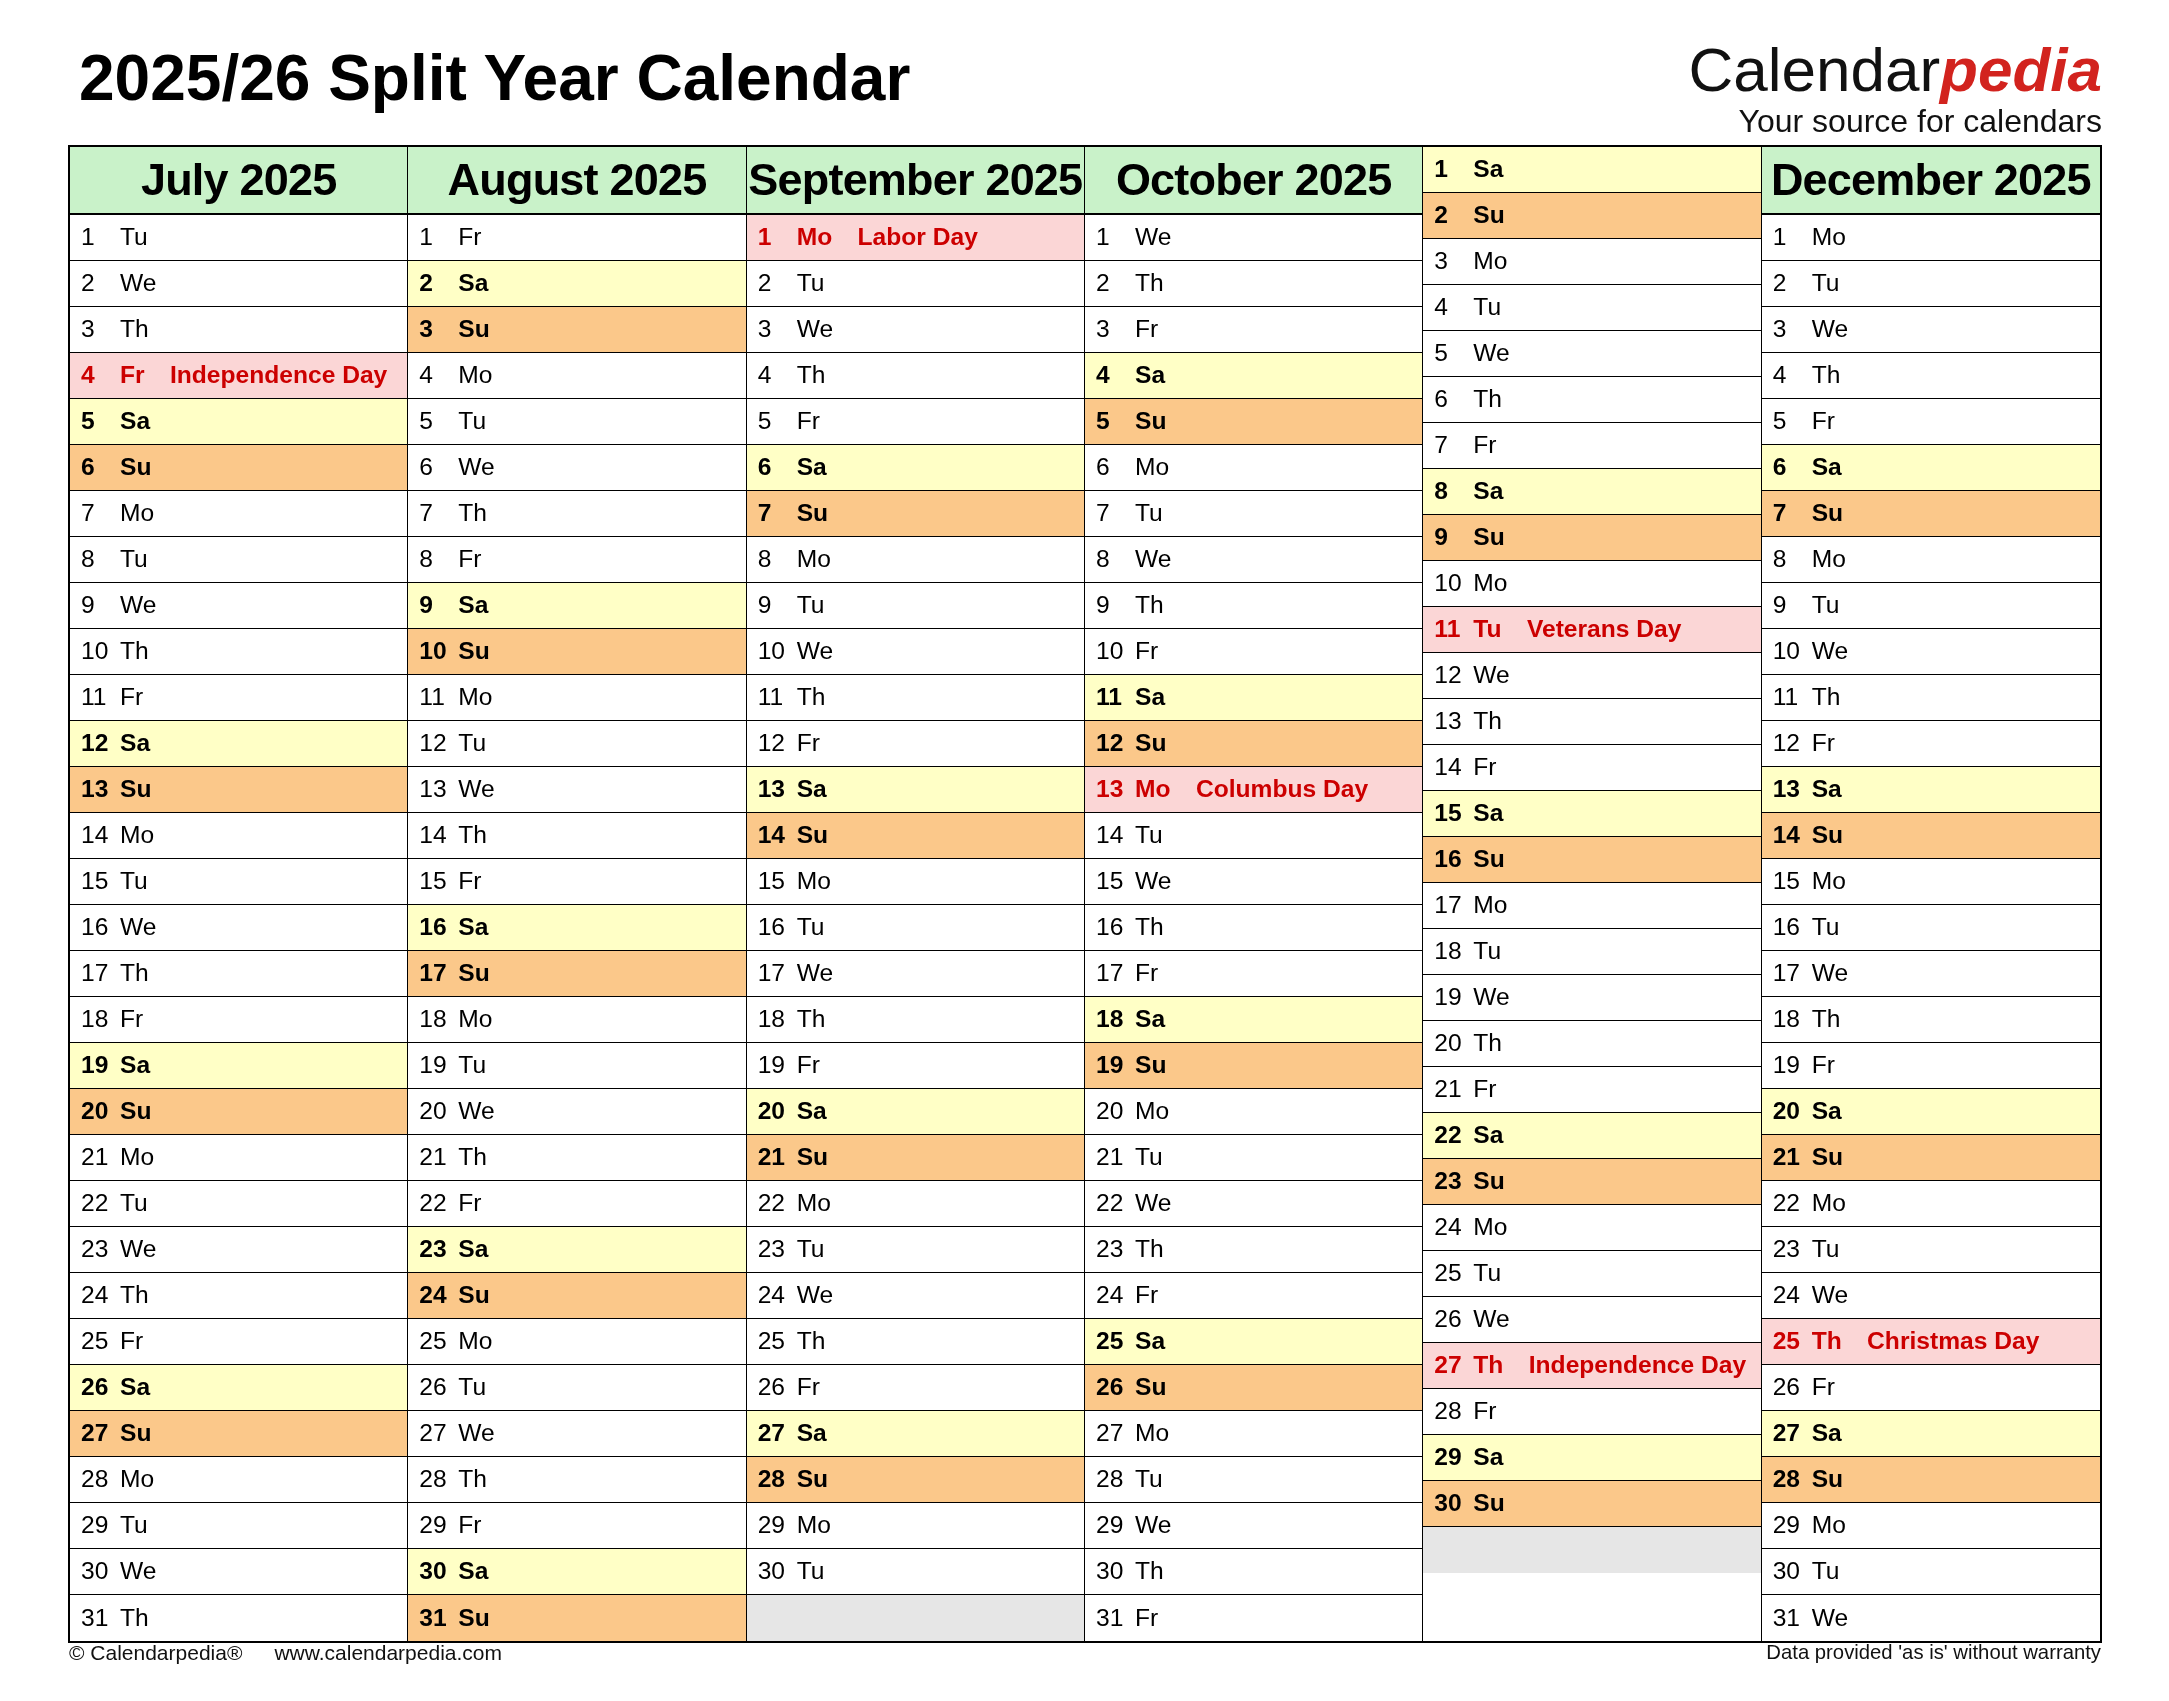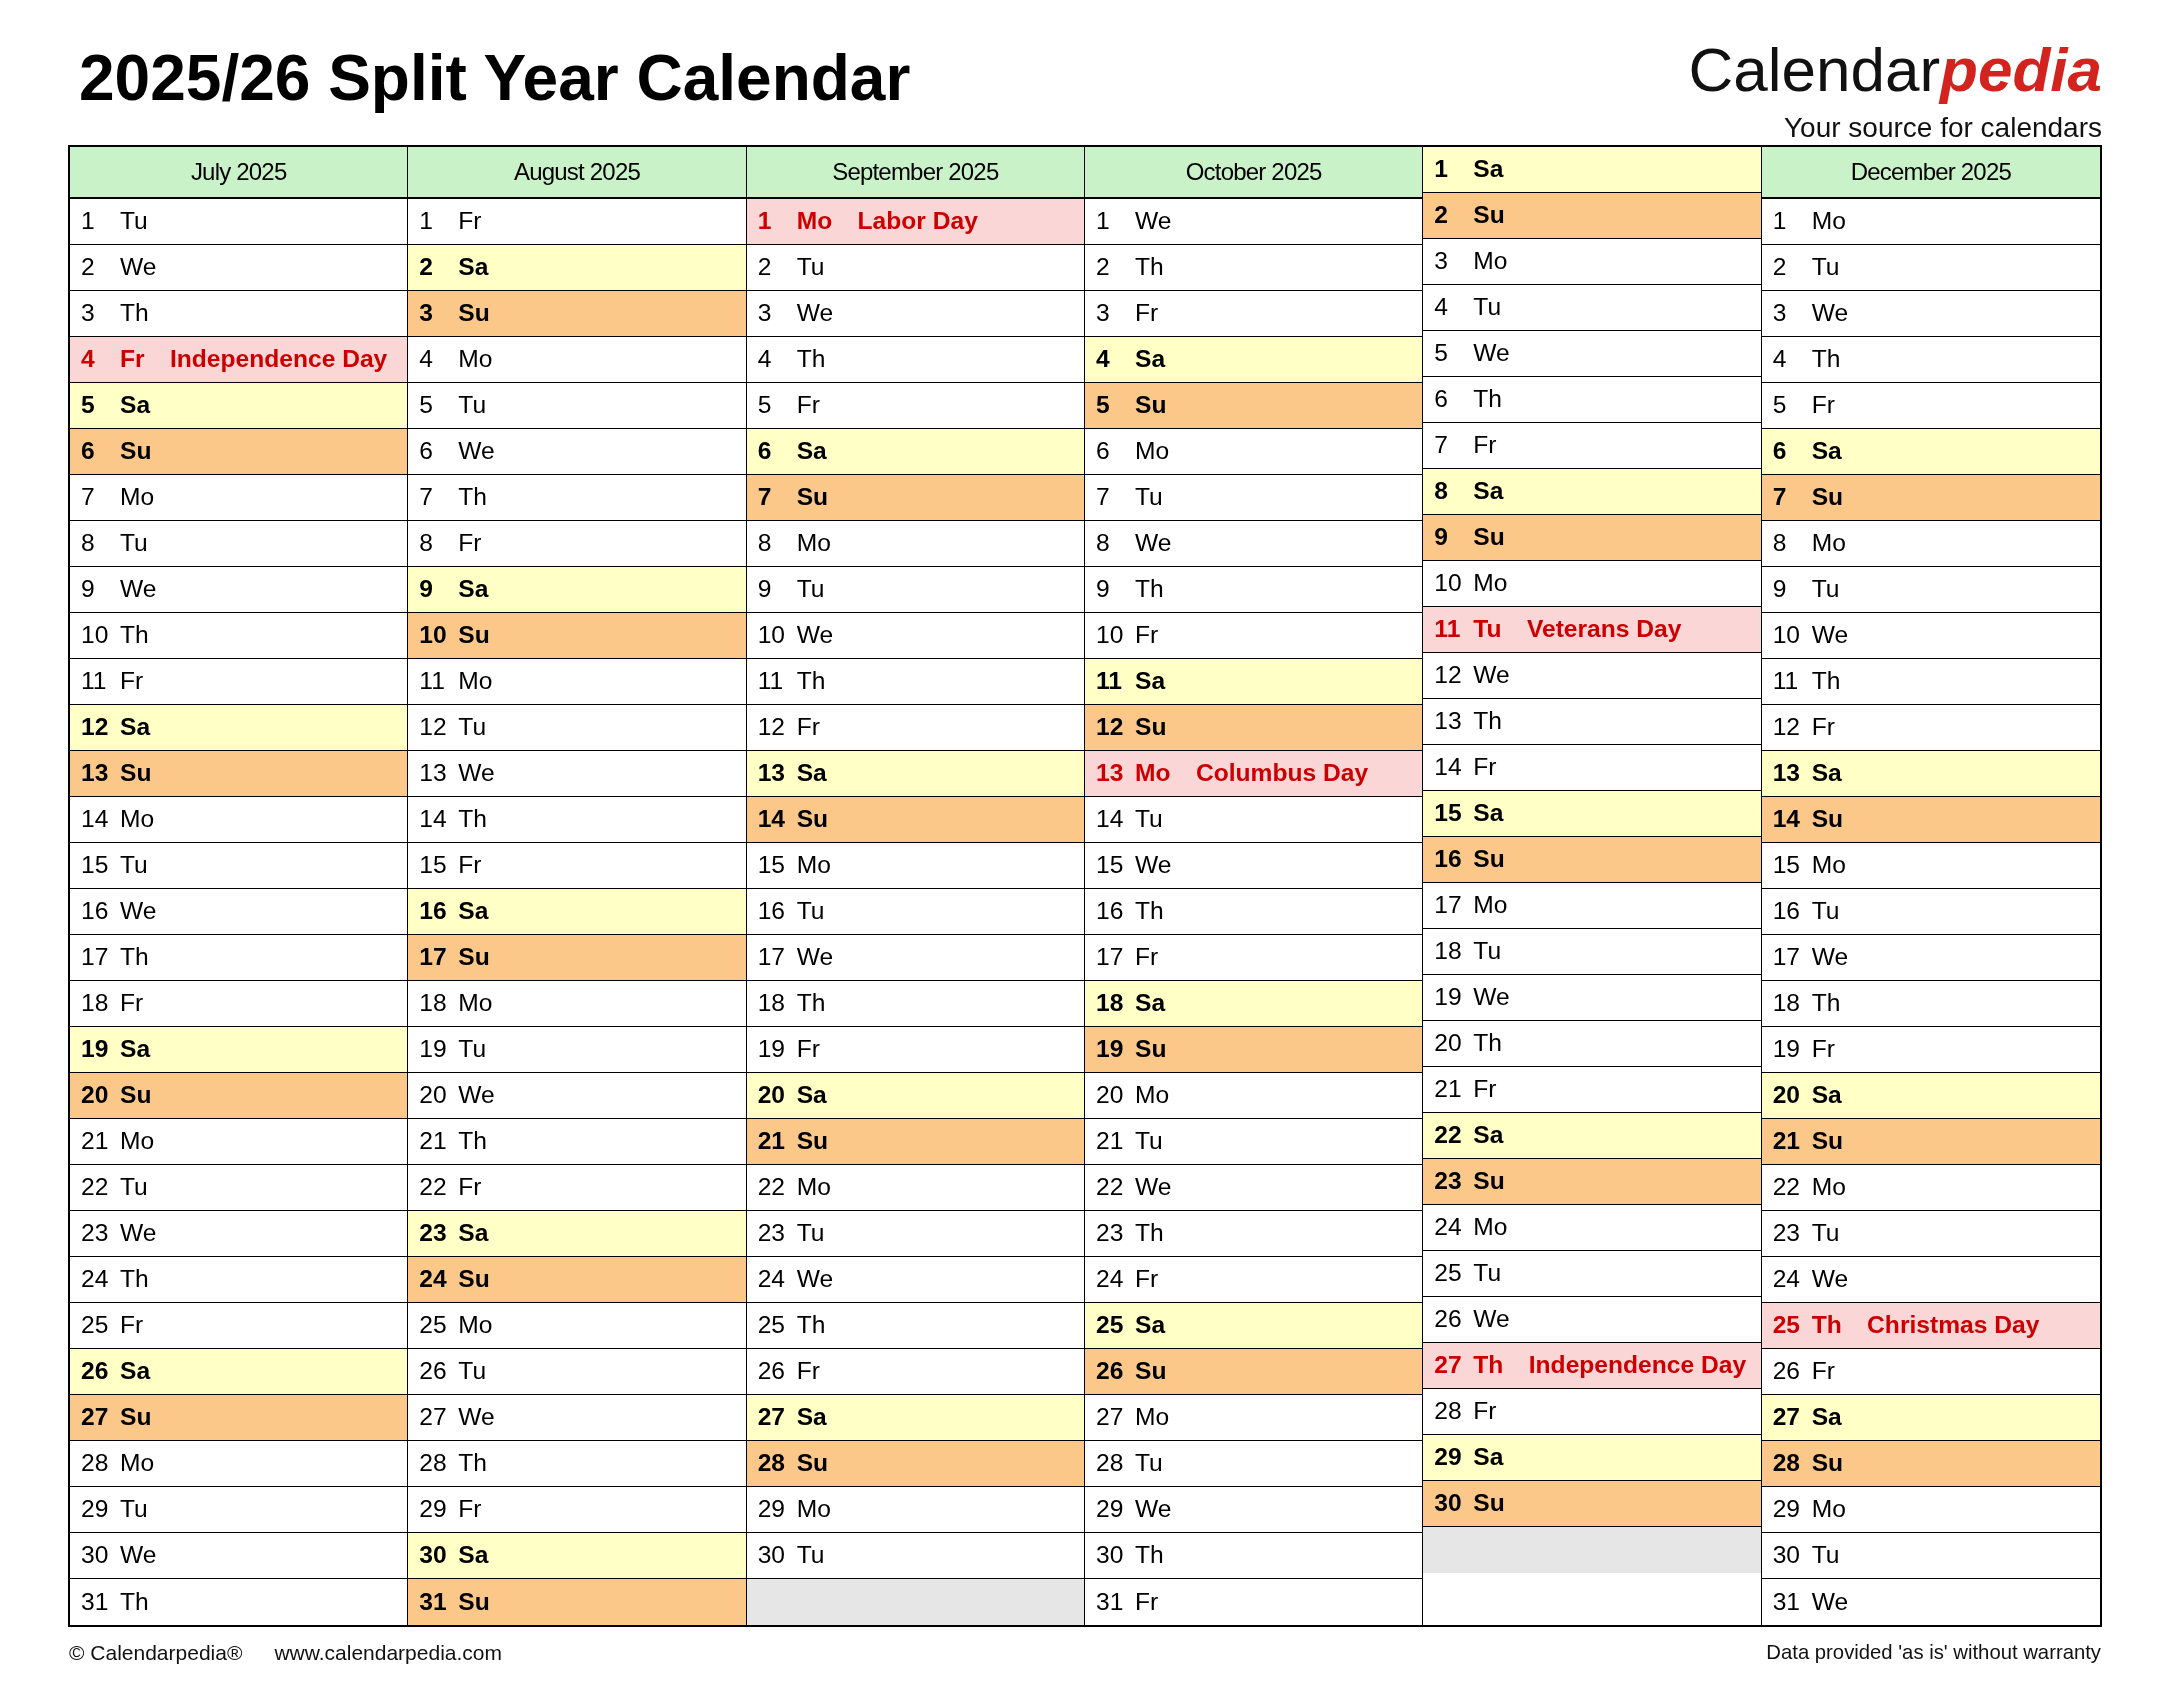--- a/index.html
+++ b/index.html
@@ -9,36 +9,36 @@
   .title {
     position: absolute; left: 79px; top: 46px;
     font-size: 64px; font-weight: 700; letter-spacing: 0px;
     white-space: nowrap; line-height: 1;
   }
 
   .logo { position: absolute; right: 68px; top: 39px; text-align: right; }
   .logo-main { font-size: 62px; line-height: 1; white-space: nowrap; }
   .logo-black { color: #111; }
   .logo-red { color: var(--logo-red, #d2231e); font-weight: 700; font-style: italic; }
-  .logo-tagline { font-size: 28px; color: #111; margin-top: 11px; white-space: nowrap; }
+  .logo-tagline { font-size: 32px; color: #111; margin-top: 2px; white-space: nowrap; }
 
   .calendar {
     position: absolute; left: 68px; top: 145px; width: 2034px;
     display: grid; grid-template-columns: repeat(6, 1fr);
     border: 2.5px solid var(--grid-border, #000);
     background: #fff;
   }
   .month { border-right: 1.7px solid var(--grid-border, #000); }
   .month:last-child { border-right: none; }
 
   .month-header {
-    height: 52px; background: var(--month-header-bg, #c9f2c9);
+    height: 68px; background: var(--month-header-bg, #c9f2c9);
     border-bottom: 2.5px solid var(--grid-border, #000);
     display: flex; align-items: center; justify-content: center;
-    font-size: 24px; font-weight: 400; letter-spacing: -0.8px;
+    font-size: 45px; font-weight: 700; letter-spacing: -0.8px;
   }
 
   .day-row {
     height: 46px; border-bottom: 1.7px solid var(--grid-border, #000);
     display: flex; align-items: center;
     padding-left: 11px; font-size: 24.6px; line-height: 1;
     background: #fff;
   }
   .month .day-row:last-child { border-bottom: none; }
 

